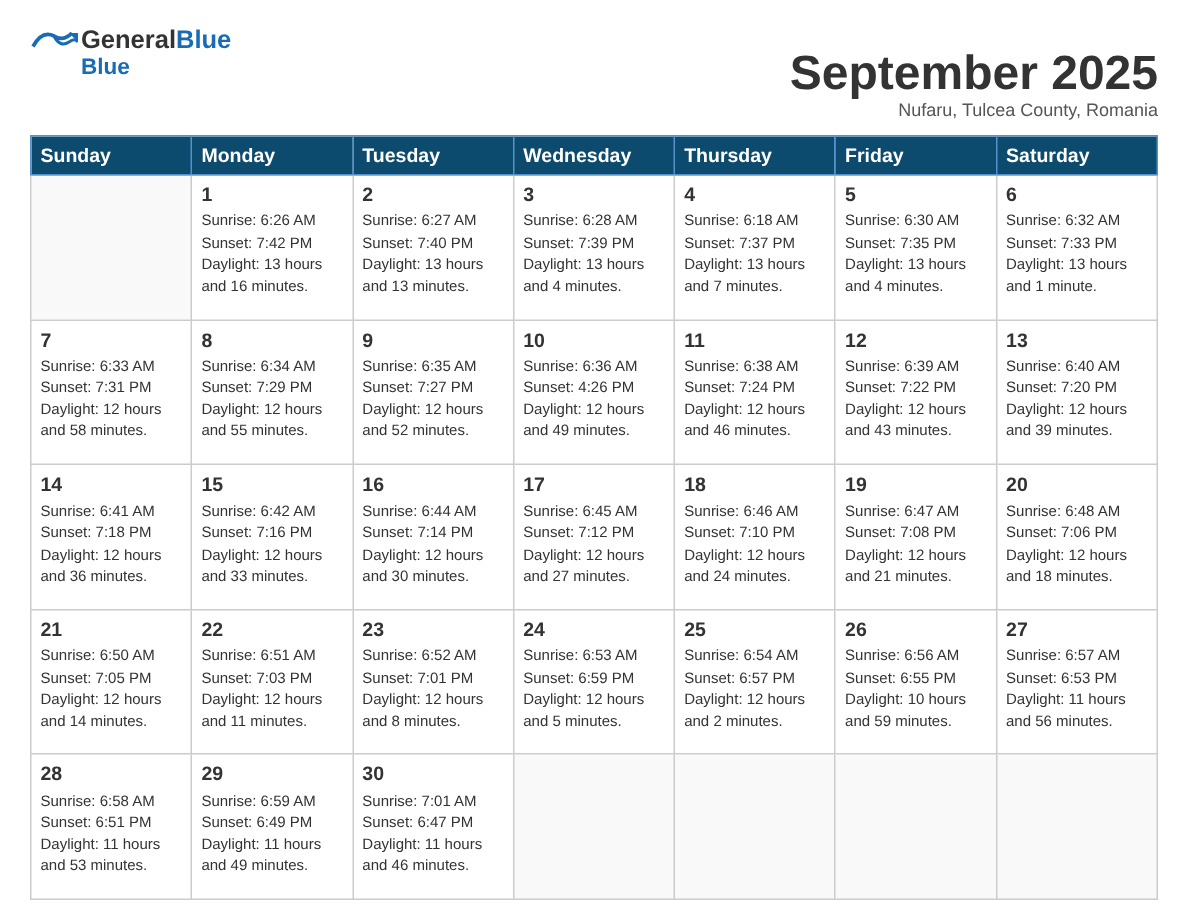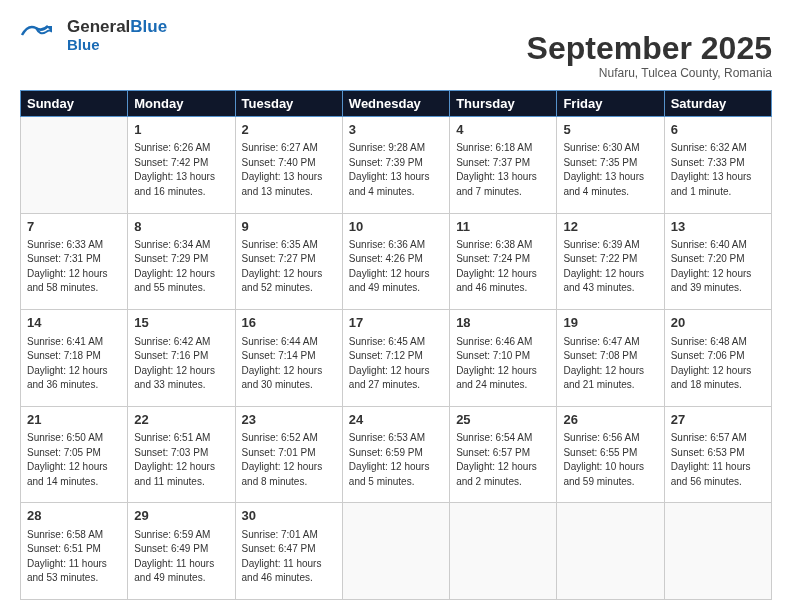--- a/index.html
+++ b/index.html
@@ -23,22 +23,22 @@
       justify-content: space-between;
       margin-bottom: 10px;
     }
     .logo {
       display: flex;
       flex-direction: column;
       align-items: flex-start;
     }
     .logo-row {
       display: flex;
-      align-items: center;
-      gap: 15px;
+      align-items: flex-start;
+      gap: 2px;
     }
     .title-block {
       text-align: right;
       margin-top: 13px;
     }
     .title-block h1 {
       font-size: 32px;
       font-weight: bold;
       color: #333;
       line-height: 1.1;
@@ -49,21 +49,21 @@
       color: #555;
     }
     .calendar {
       flex: 1;
       border: 1px solid #ccc;
       border-collapse: collapse;
       width: 100%;
       table-layout: fixed;
     }
     .calendar th {
-      background-color: #0f172a;
+      background-color: #0c4a6e;
       color: #fff;
       text-align: left;
       padding: 5px 6px;
       font-size: 13px;
       border: 1px solid #5592cc;
       font-weight: bold;
     }
     .calendar td {
       vertical-align: top;
       padding: 4px 6px;
@@ -134,21 +134,21 @@
           <td>
             <span class="day-num">1</span>
             <div class="day-detail"><span>Sunrise: 6:26 AM</span><br><span>Sunset: 7:42 PM</span><br><span>Daylight: 13 hours and 16 minutes.</span></div>
           </td>
           <td>
             <span class="day-num">2</span>
             <div class="day-detail"><span>Sunrise: 6:27 AM</span><br><span>Sunset: 7:40 PM</span><br><span>Daylight: 13 hours and 13 minutes.</span></div>
           </td>
           <td>
             <span class="day-num">3</span>
-            <div class="day-detail"><span>Sunrise: 9:28 AM</span><br><span>Sunset: 7:39 PM</span><br><span>Daylight: 13 hours and 4 minutes.</span></div>
+            <div class="day-detail"><span>Sunrise: 6:28 AM</span><br><span>Sunset: 7:39 PM</span><br><span>Daylight: 13 hours and 4 minutes.</span></div>
           </td>
           <td>
             <span class="day-num">4</span>
             <div class="day-detail"><span>Sunrise: 6:18 AM</span><br><span>Sunset: 7:37 PM</span><br><span>Daylight: 13 hours and 7 minutes.</span></div>
           </td>
           <td>
             <span class="day-num">5</span>
             <div class="day-detail"><span>Sunrise: 6:30 AM</span><br><span>Sunset: 7:35 PM</span><br><span>Daylight: 13 hours and 4 minutes.</span></div>
           </td>
           <td>

